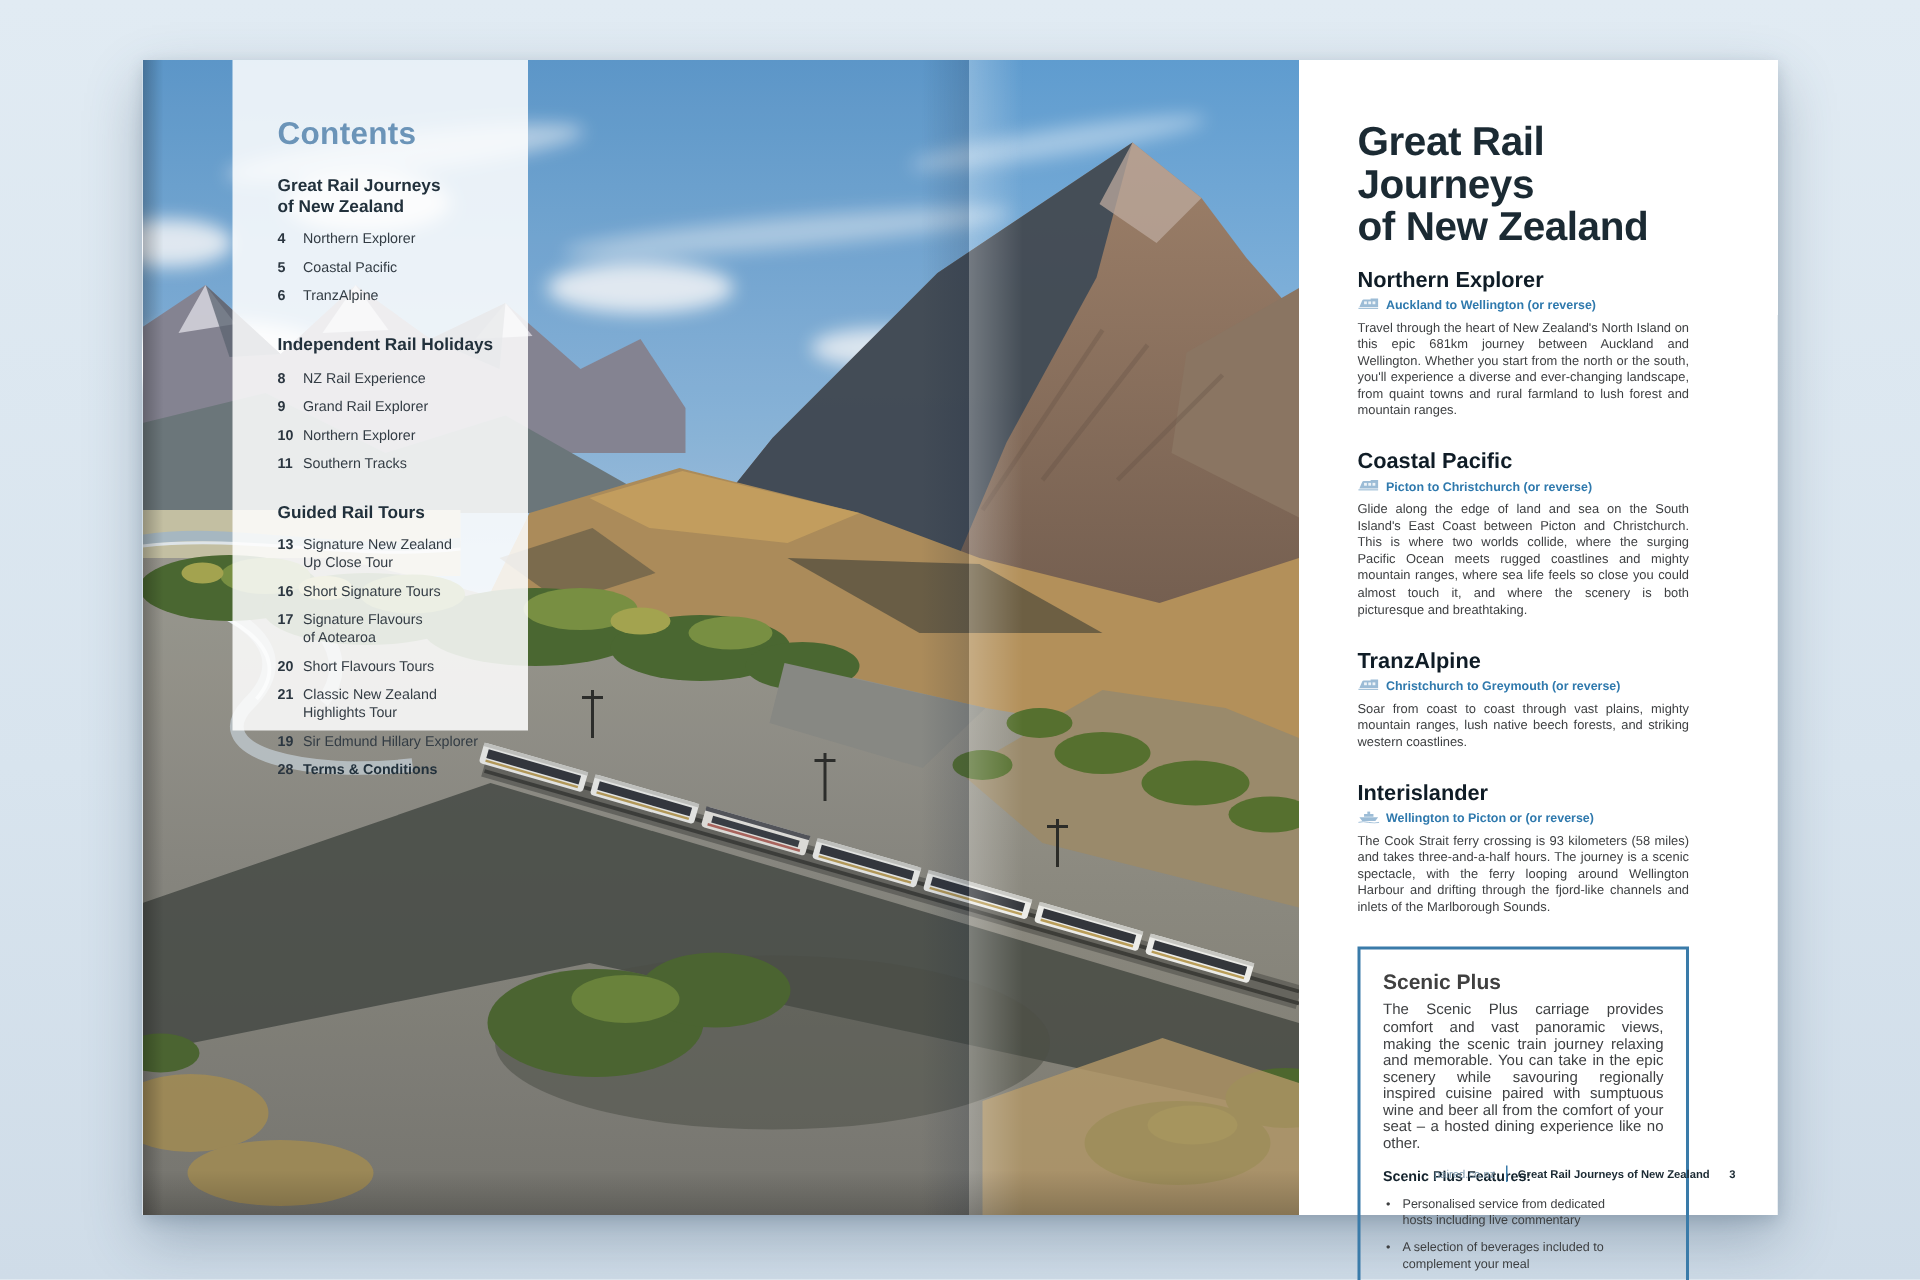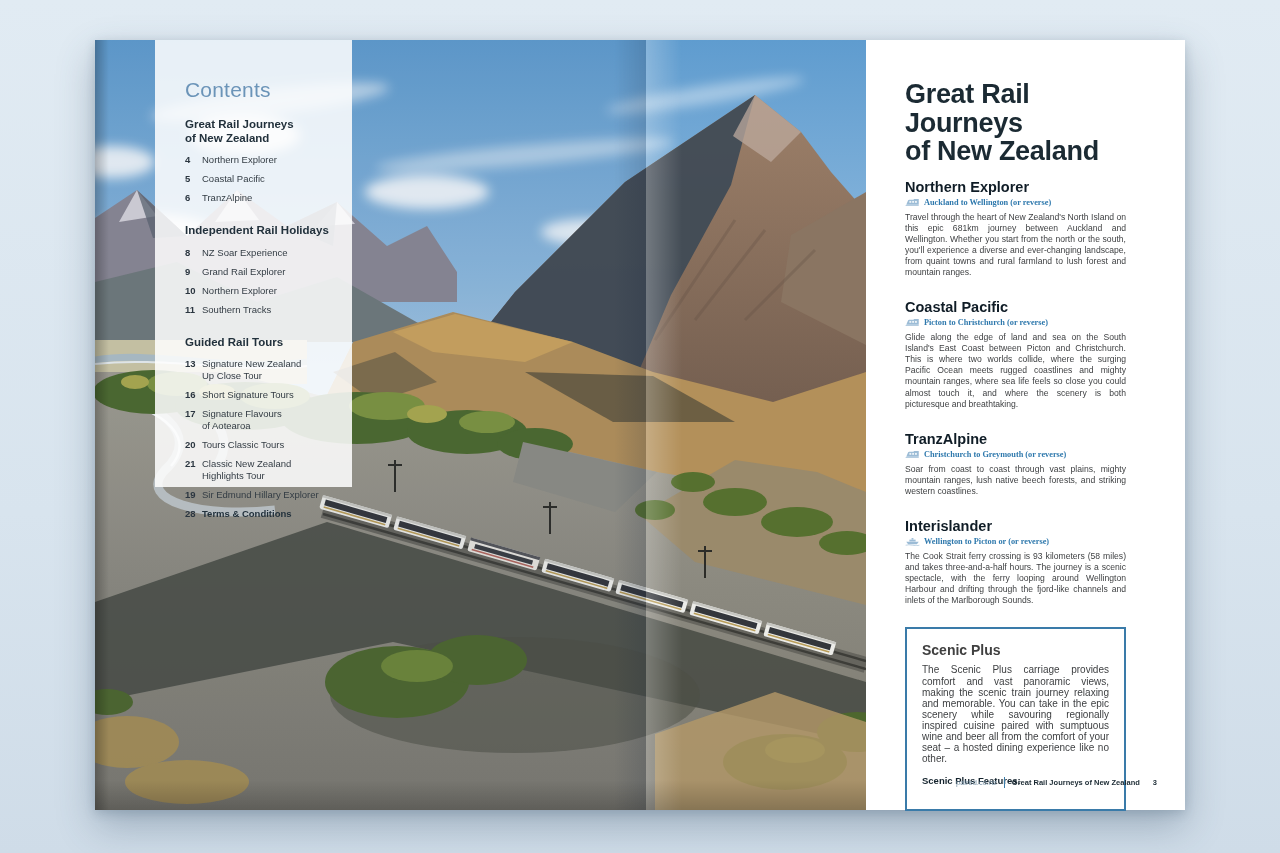--- a/index.html
+++ b/index.html
@@ -12,37 +12,37 @@
     box-shadow:0 16px 36px rgba(55,80,104,.33), 0 3px 10px rgba(55,80,104,.22);
     background:#fff; }
 
   
   .photo-page { position:absolute; left:0; top:0; width:771px; height:770px; overflow:hidden; }
   .photo-page svg { display:block; width:100%; height:100%; }
 
   
   .toc-panel { position:absolute; left:60px; top:0; width:197px; height:447px;
     background:rgba(255,255,255,.86); padding:38px 20px 0 30px; }
-  .toc-title { font-size:21px; font-weight:normal; color:#6b94b8; letter-spacing:.2px; margin-bottom:16px; }
+  .toc-title { font-size:21px; font-weight:bold; color:#6b94b8; letter-spacing:.2px; margin-bottom:16px; }
   .toc-group { margin-bottom:20px; }
   .toc-group-heading { font-size:11.5px; font-weight:bold; color:#22313c;
     line-height:13.5px; white-space:pre-line; margin-bottom:9px; }
   .toc-item { display:flex; margin-bottom:7px; }
   .toc-num { width:17px; flex:0 0 17px; font-size:9.5px; font-weight:bold; color:#2b3640; line-height:12px; }
   .toc-label { font-size:9.5px; color:#333c44; line-height:12px; white-space:pre-line; }
   .toc-item.bold .toc-label { font-weight:bold; color:#22313c; }
 
   
   .text-page { position:absolute; left:771px; top:0; width:319px; height:770px; background:#fff; }
   .rp-content { position:absolute; left:39px; top:0; width:221px; }
   .rp-title { margin-top:40px; font-size:27px; line-height:28.5px; font-weight:800;
     color:#1b2a33; letter-spacing:-.3px; margin-bottom:13px; }
   .section { margin-bottom:21px; }
   .sec-heading { font-size:14.5px; font-weight:800; color:#0f1c26; margin-bottom:3px; }
-  .sec-route { display:flex; align-items:center; gap:4px; margin-bottom:5px;font-family:Liberation Serif, serif; }
+  .sec-route { display:flex; gap:4px; margin-bottom:5px; }
   .sec-route .glyph { flex:0 0 auto; display:inline-flex; }
   .sec-route-label { font-size:8.3px; font-weight:bold; color:#2f79ad; }
   .sec-body p { font-size:8.6px; line-height:11.1px; color:#3d3f41; text-align:justify; margin-bottom:5px; }
   .sec-body p:last-child { margin-bottom:0; }
 
   .scenic-box { border:2px solid #3a7ba9; margin-top:17px; padding:13px 15px 16px 15px; width:221px; }
   .scenic-title { font-size:14px; font-weight:800; color:#404040; margin-bottom:6px; }
   .scenic-body { font-size:10px; line-height:11.1px; color:#3d3f41; text-align:justify; }
   .scenic-feat-heading { font-size:9.5px; font-weight:bold; color:#13222c; margin-top:11px; margin-bottom:7px; }
   .scenic-list { list-style:none; }
@@ -282,21 +282,21 @@
           <div class="toc-item">
             <span class="toc-num">6</span>
             <span class="toc-label">TranzAlpine</span>
           </div>
         </div>
 
         <div class="toc-group">
           <div class="toc-group-heading">Independent Rail Holidays</div>
           <div class="toc-item">
             <span class="toc-num">8</span>
-            <span class="toc-label">NZ Soar Experience</span>
+            <span class="toc-label">NZ Rail Experience</span>
           </div>
           <div class="toc-item">
             <span class="toc-num">9</span>
             <span class="toc-label">Grand Rail Explorer</span>
           </div>
           <div class="toc-item">
             <span class="toc-num">10</span>
             <span class="toc-label">Northern Explorer</span>
           </div>
           <div class="toc-item">
@@ -316,21 +316,21 @@
             <span class="toc-num">16</span>
             <span class="toc-label">Short Signature Tours</span>
           </div>
           <div class="toc-item">
             <span class="toc-num">17</span>
             <span class="toc-label">Signature Flavours
 of Aotearoa</span>
           </div>
           <div class="toc-item">
             <span class="toc-num">20</span>
-            <span class="toc-label">Tours Classic Tours</span>
+            <span class="toc-label">Short Flavours Tours</span>
           </div>
           <div class="toc-item">
             <span class="toc-num">21</span>
             <span class="toc-label">Classic New Zealand
 Highlights Tour</span>
           </div>
           <div class="toc-item">
             <span class="toc-num">19</span>
             <span class="toc-label">Sir Edmund Hillary Explorer</span>
           </div>
@@ -421,20 +421,25 @@
           </div>
           <div class="sec-body">
             <p>The Cook Strait ferry crossing is 93 kilometers (58 miles) and takes three-and-a-half hours. The journey is a scenic spectacle, with the ferry looping around Wellington Harbour and drifting through the fjord-like channels and inlets of the Marlborough Sounds.</p>
           </div>
         </div>
 
         <div class="scenic-box">
           <div class="scenic-title">Scenic Plus</div>
           <div class="scenic-body">The Scenic Plus carriage provides comfort and vast panoramic views, making the scenic train journey relaxing and memorable. You can take in the epic scenery while savouring regionally inspired cuisine paired with sumptuous wine and beer all from the comfort of your seat – a hosted dining experience like no other.</div>
           <div class="scenic-feat-heading">Scenic Plus Features:</div>
+          <ul class="scenic-list">
+            <li>Personalised service from dedicated hosts including live commentary</li>
+            <li>A selection of beverages included to complement your meal</li>
+
+          </ul>
         </div>
       </div>
 
       <div class="rp-footer">
         <span class="footer-site">paired.co.nz</span>
         <span class="footer-divider"></span>
         <span class="footer-title">Great Rail Journeys of New Zealand</span>
         <span class="footer-page">3</span>
       </div>
     </div>

